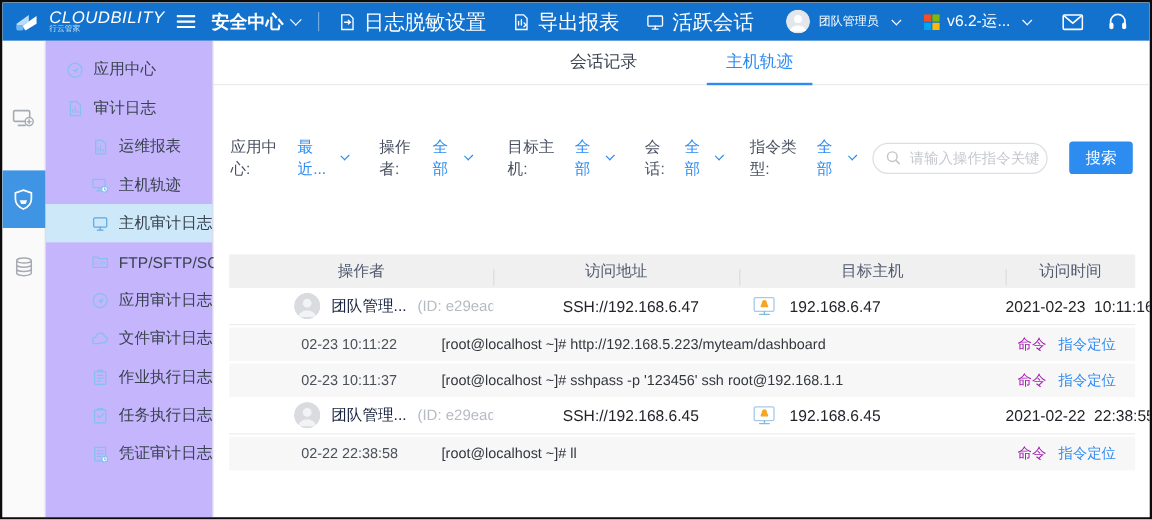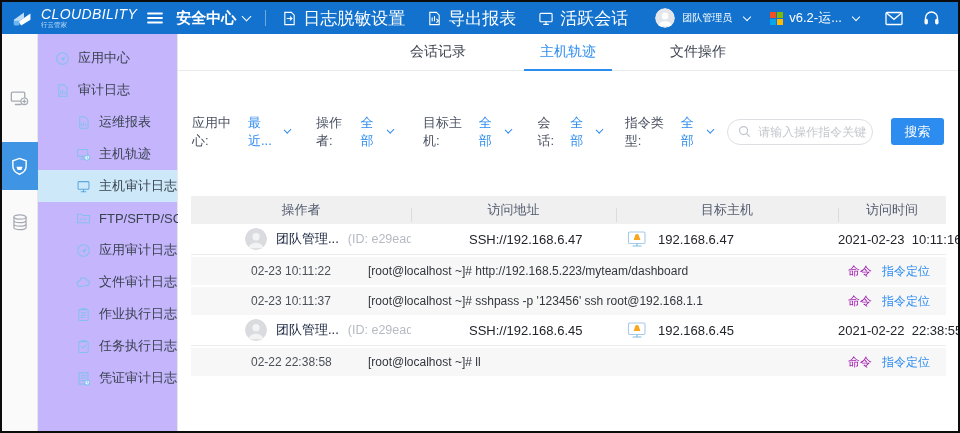--- a/index.html
+++ b/index.html
@@ -56,21 +56,21 @@
   .fgroup.g0{margin-right:26px;}.fgroup.g1{margin-right:30px;}.fgroup.g2{margin-right:26px;}.fgroup.g3{margin-right:22px;}.fgroup.g4{margin-right:14px;}
   .flabel{color:#495060;margin-right:7px;}
   .fvalue{color:#2d8cf0;display:flex;align-items:center;cursor:pointer;}
   .fvalue .crt{border-color:#2d8cf0;}
   .search-pill{width:146px;height:26px;border:1px solid #dcdee2;border-radius:14px;display:flex;align-items:center;padding:0 4px 0 10px;margin-right:18px;box-sizing:border-box;background:#fff;}
   .search-pill svg{flex:0 0 13px;margin-right:5px;}
   .search-pill input{border:0;outline:0;flex:1;min-width:0;font-size:12px;color:#495060;background:transparent;font-family:inherit;}
   .search-pill input::placeholder{color:#c5c8ce;}
   .search-btn{width:58px;height:27px;background:#2d8cf0;color:#fff;font-size:13px;border:0;border-radius:3px;cursor:pointer;font-family:inherit;}
 
-  .table{margin:4px 12px 0 13px;font-size:13px;}
+  .table{margin:20px 12px 0 13px;font-size:13px;}
   .thead,.row-main{display:grid;grid-template-columns:220px 205px 222px 1fr;align-items:center;}
   .thead{height:28px;background:#f0f0f0;color:#515a6e;}
   .th{text-align:center;position:relative;}
   .th + .th::before{content:"";position:absolute;left:0;top:7px;height:14px;width:1px;background:#dcdcdc;}
   .row-main{height:30px;border-bottom:1px solid #ededed;color:#22242a;}
   .c-op{display:flex;align-items:center;padding-left:54px;gap:9px;overflow:hidden;white-space:nowrap;}
   .avatar-row{width:22px;height:22px;border-radius:50%;overflow:hidden;flex:0 0 22px;}
   .op-name{color:#17233d;}
   .op-id{color:#b6bac2;font-size:12.5px;}
   .c-addr{padding-left:58px;white-space:nowrap;}
@@ -283,23 +283,20 @@
 
     <main class="content">
 
       <div class="tabs">
         <div class="tab">
             <span>会话记录</span>
           </div>
         <div class="tab active">
             <span>主机轨迹</span>
           </div>
-        <div class="tab">
-            <span>文件操作</span>
-          </div>
       </div>
 
       <div class="filters">
         <div class="fgroup g0">
           <span class="flabel">应用中心:</span>
           <span class="fvalue">
               <span>最近...</span>
               <span class="crt sm"></span>
             </span>
         </div>

